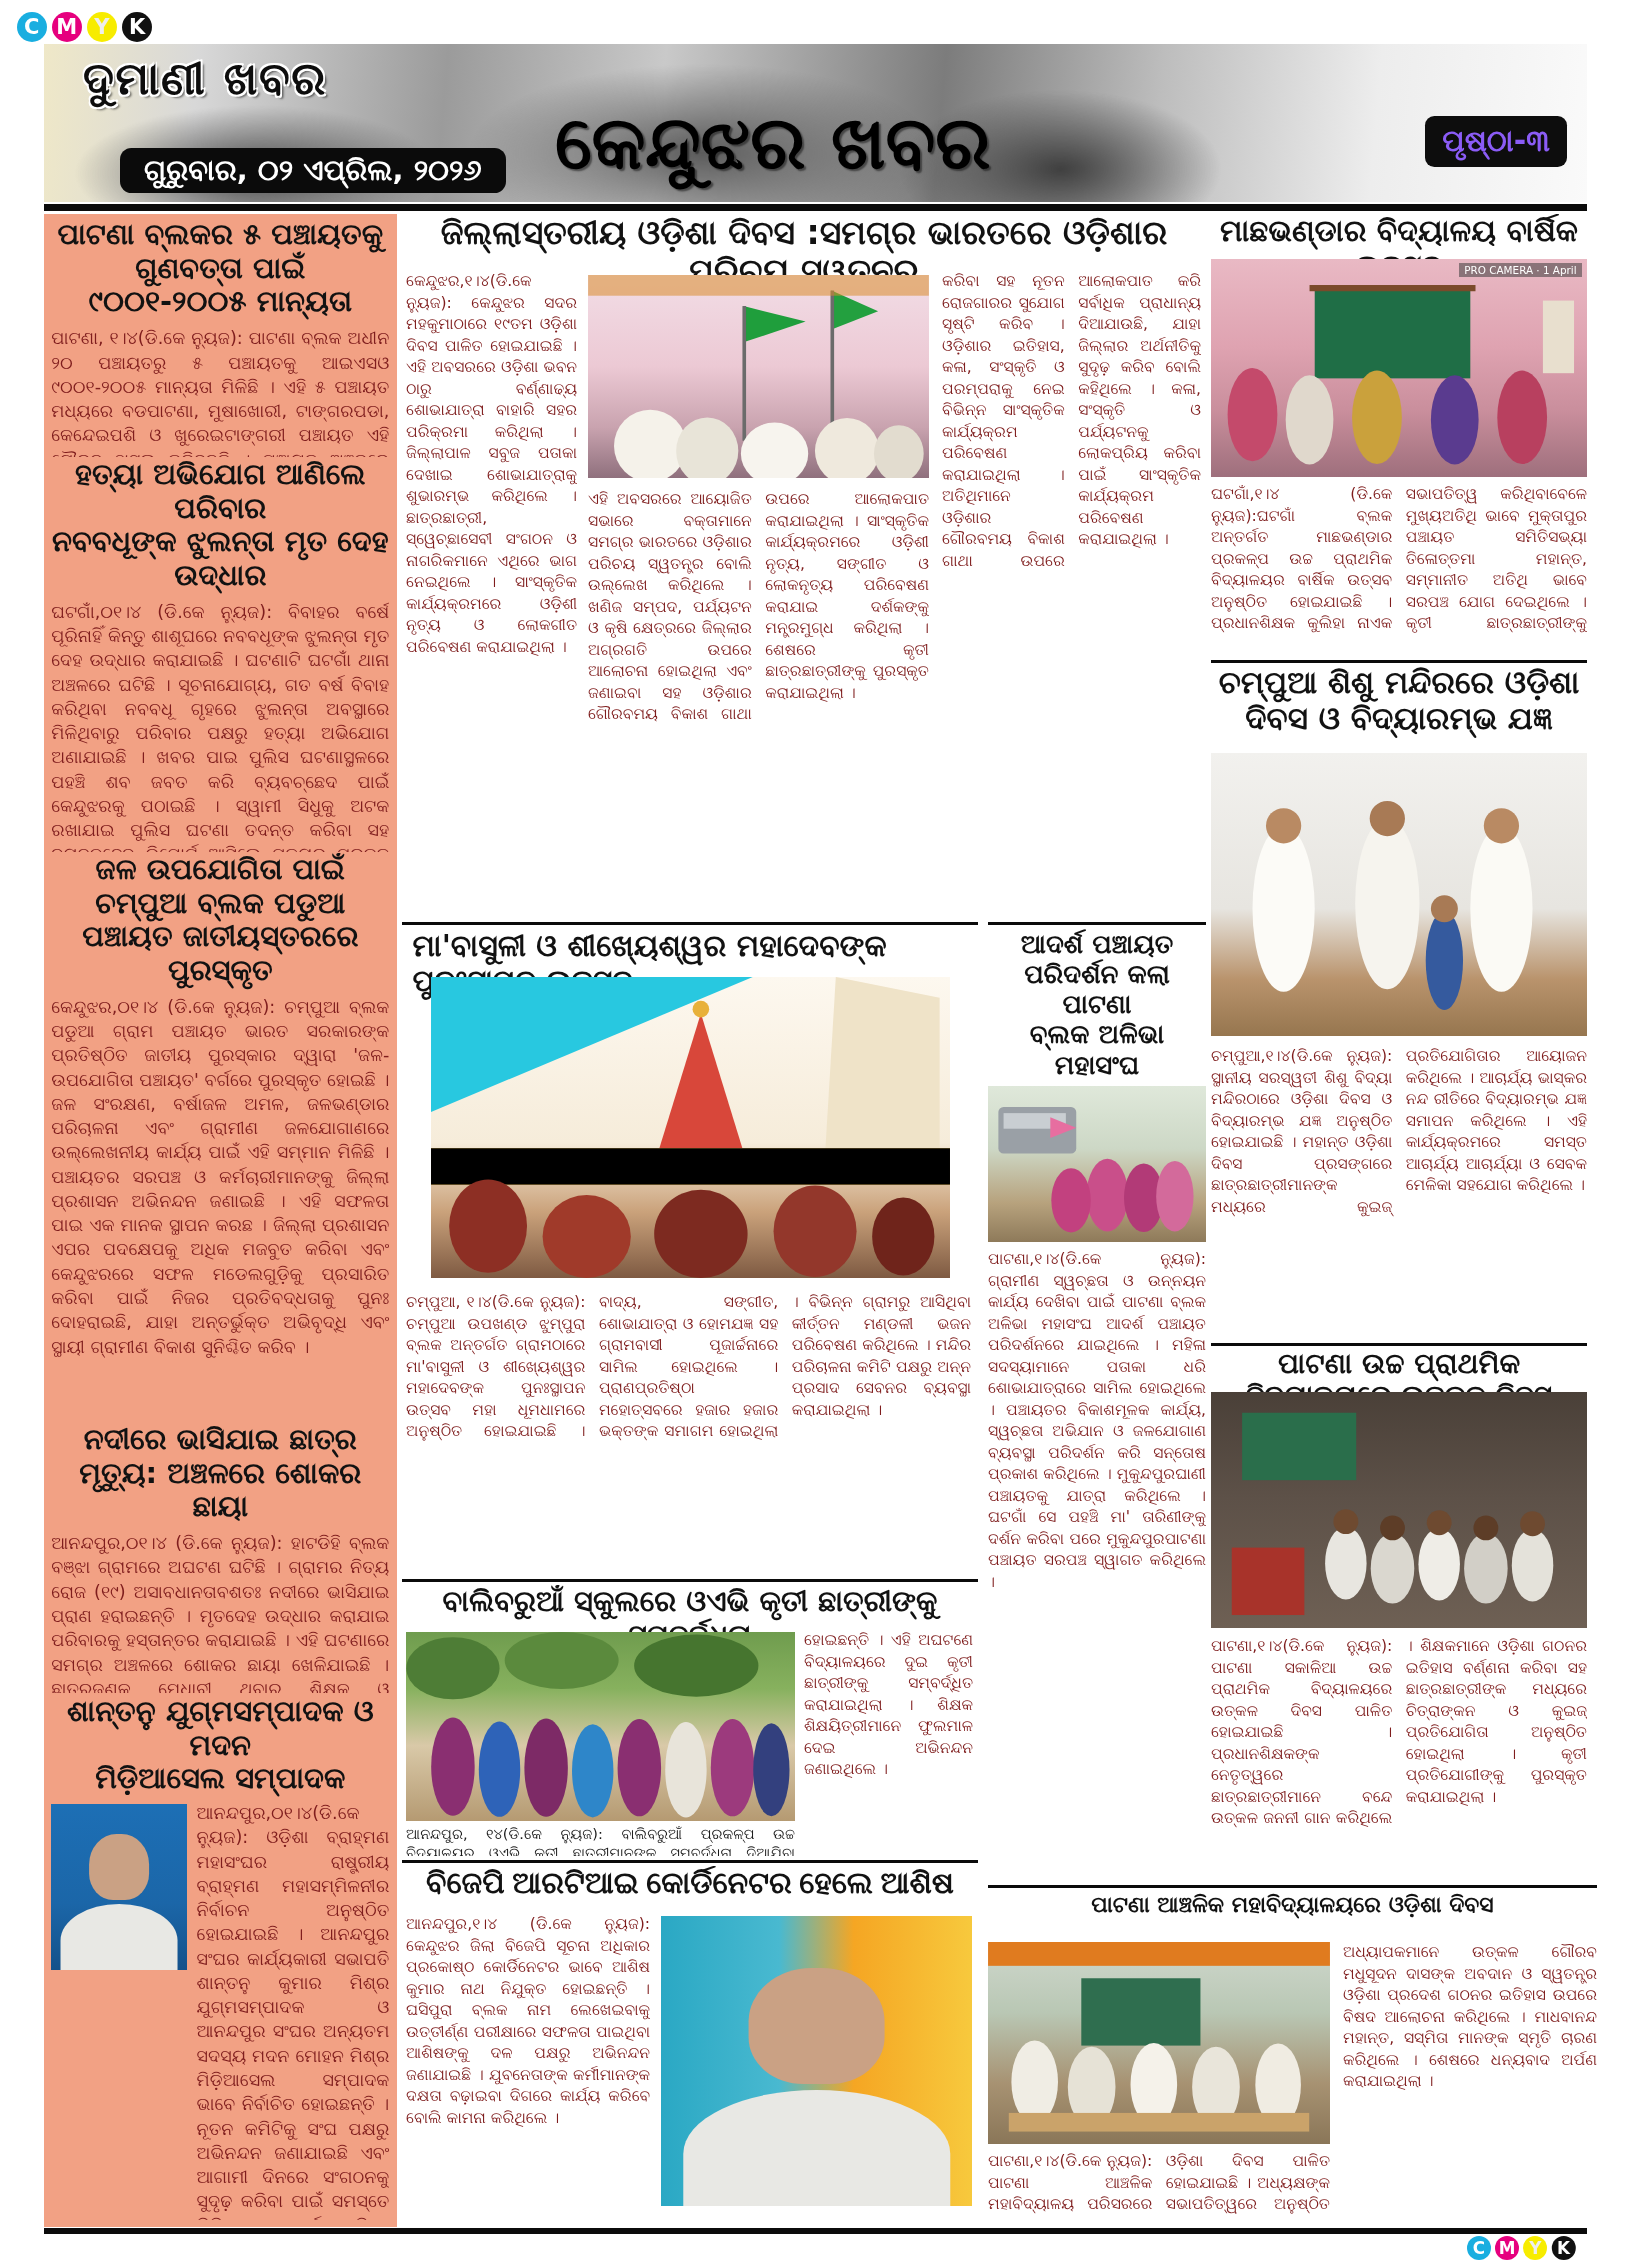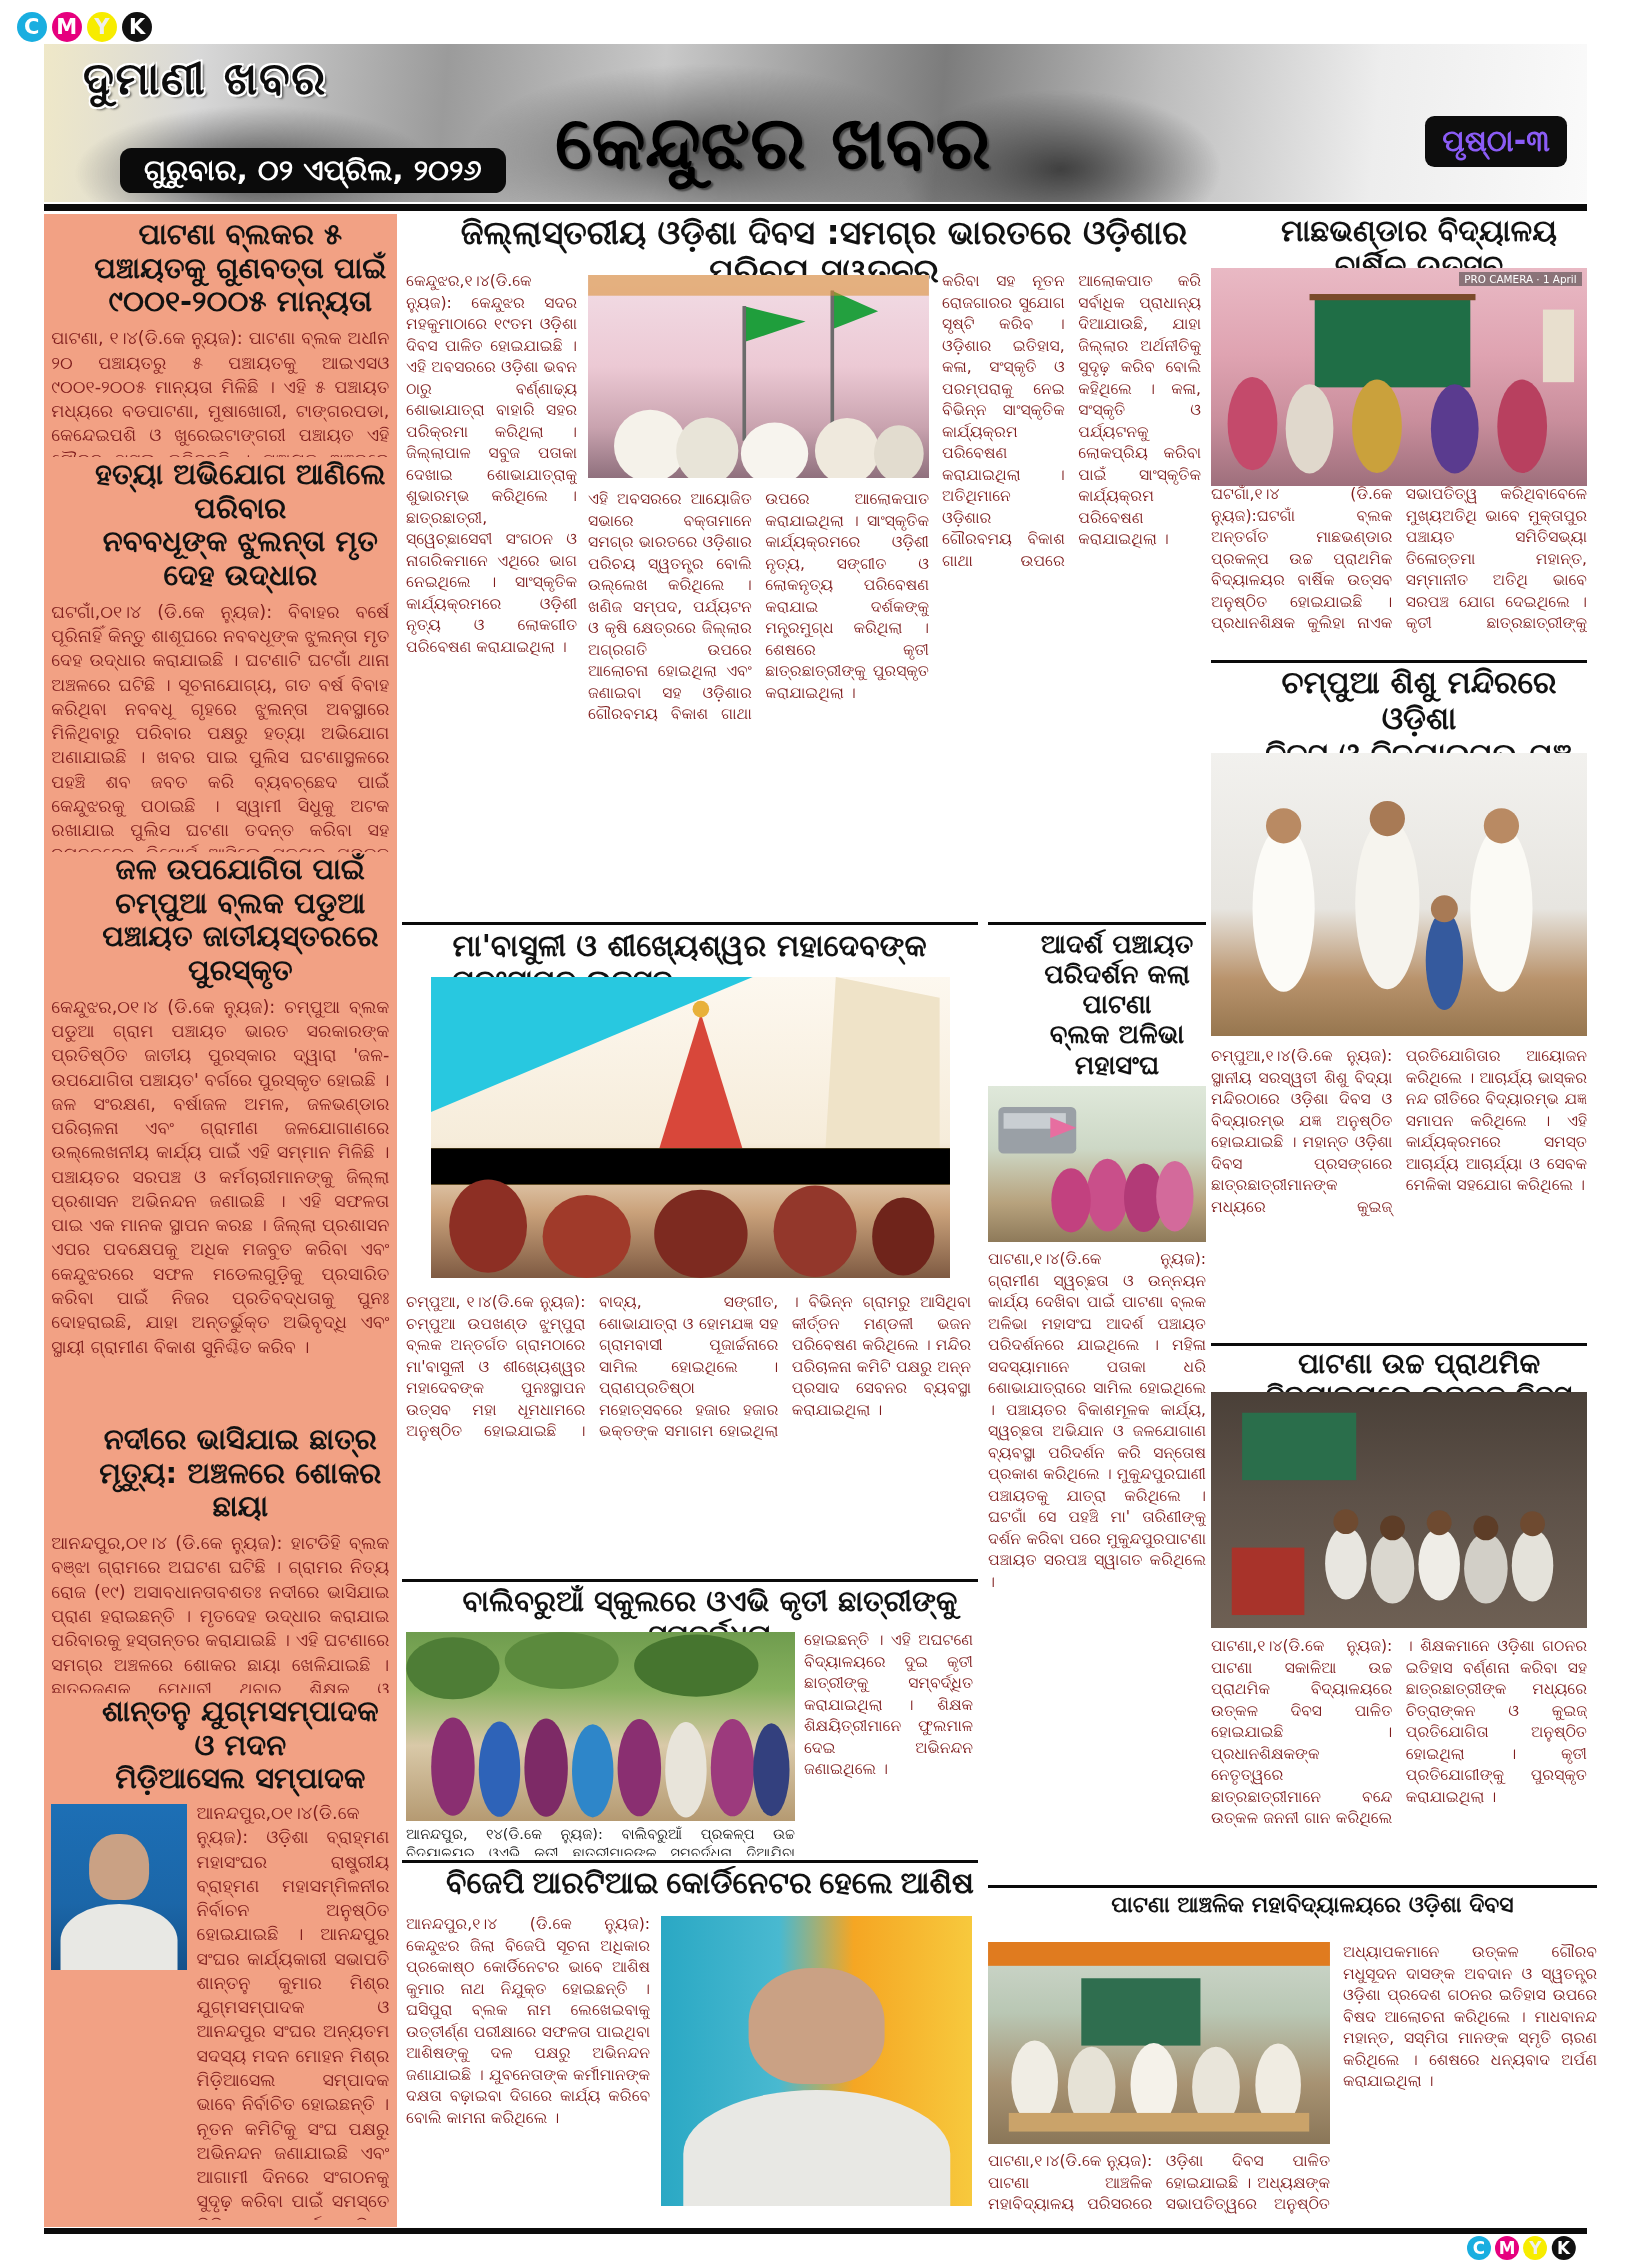--- a/index.html
+++ b/index.html
@@ -18,21 +18,21 @@
          text-shadow:1.6px 1.6px 0 #fff,-1.6px -1.6px 0 #fff,1.6px -1.6px 0 #fff,-1.6px 1.6px 0 #fff,3.1px 3.1px 2.1px rgba(0,0,0,.5);}
   #mdate{position:absolute;left:76px;top:104px;background:#0b0b0b;color:#fff;font-weight:bold;font-size:29px;
          padding:5.2px 24px;border-radius:11.4px;}
   #mtitle{position:absolute;left:511px;top:56px;font-size:73px;font-weight:800;color:#000;
           text-shadow:2.1px 2.1px 1.6px rgba(0,0,0,.45);white-space:nowrap;}
   #mpage{position:absolute;right:19.7px;top:72px;background:#0d0d0d;color:#8b5cf6;font-weight:bold;font-size:30px;
          padding:7.3px 17.6px;border-radius:9.3px;}
   .hrule{position:absolute;background:#0b0b0b;}
   
   .art{position:absolute;overflow:hidden;}
-  .hl{font-weight:800;color:#121212;text-align:center;line-height:1.16;margin-left:40px;}
+  .hl{font-weight:800;color:#121212;text-align:center;line-height:1.16;}
   .bd{text-align:justify;line-height:1.38;color:#7f1d1d;overflow:hidden;}
   .ph{position:relative;overflow:hidden;}
   
   #colA{position:absolute;left:44px;top:214px;width:353px;height:2013px;background:#f2a184;}
   #colA .art{position:absolute;left:7.3px;width:338px;}
   #colA .hl{font-size:29px;}
   #colA .bd{font-size:17.6px;}
   
   .bd.sm{font-size:15.6px;}
   .c2{column-count:2;column-gap:13.5px;}
@@ -204,21 +204,21 @@
         <ellipse cx="560" cy="276" rx="44" ry="80" fill="#f0ece2"></ellipse>
         <rect x="40" y="330" width="580" height="36" fill="#caa36a"></rect>
       </svg>
     </div>
     <div class="bd sm" style="position:absolute;left:355px;top:50px;width:254px;height:280px;">ଅଧ୍ୟାପକମାନେ ଉତ୍କଳ ଗୌରବ ମଧୁସୂଦନ ଦାସଙ୍କ ଅବଦାନ ଓ ସ୍ୱତନ୍ତ୍ର ଓଡ଼ିଶା ପ୍ରଦେଶ ଗଠନର ଇତିହାସ ଉପରେ ବିଷଦ ଆଲୋଚନା କରିଥିଲେ । ମାଧବାନନ୍ଦ ମହାନ୍ତ, ସସ୍ମିତା ମାନଙ୍କ ସ୍ମୃତି ଚାରଣ କରିଥିଲେ । ଶେଷରେ ଧନ୍ୟବାଦ ଅର୍ପଣ କରାଯାଇଥିଲା ।</div>
     <div class="bd sm c2" style="position:absolute;left:0;top:259px;width:342px;height:70px;">ପାଟଣା,୧।୪(ଡି.କେ ନ୍ୟୁଜ): ପାଟଣା ଆଞ୍ଚଳିକ ମହାବିଦ୍ୟାଳୟ ପରିସରରେ ଓଡ଼ିଶା ଦିବସ ପାଳିତ ହୋଇଯାଇଛି । ଅଧ୍ୟକ୍ଷଙ୍କ ସଭାପତିତ୍ୱରେ ଅନୁଷ୍ଠିତ ସଭାରେ ଅଧ୍ୟାପକ ଓ ଛାତ୍ରଛାତ୍ରୀମାନେ ଯୋଗ ଦେଇଥିଲେ ।</div>
   </div>
 
   <div class="art" style="left:1211px;top:214px;width:376px;height:443px;">
     <div class="hl" style="font-size:30px;">ମାଛଭଣ୍ଡାର ବିଦ୍ୟାଳୟ ବାର୍ଷିକ ଉତ୍ସବ</div>
-    <div class="ph" style="position:absolute;left:0;top:45px;width:376px;height:218px;background:linear-gradient(180deg,#e9b9c4 0%,#dfa3b1 40%,#c98e9c 70%,#9e6f7c 100%);margin-top:9px;">
+    <div class="ph" style="position:absolute;left:0;top:45px;width:376px;height:218px;background:linear-gradient(180deg,#e9b9c4 0%,#dfa3b1 40%,#c98e9c 70%,#9e6f7c 100%);">
       <div class="wm">PRO CAMERA · 1 April</div>
       <svg width="376" height="218" viewBox="0 0 725 420">
         <rect x="200" y="60" width="300" height="170" fill="#1f6e46"></rect>
         <rect x="190" y="50" width="320" height="12" fill="#7a4a2a"></rect>
         <ellipse cx="80" cy="300" rx="48" ry="90" fill="#c44a6b"></ellipse>
         <ellipse cx="190" cy="310" rx="46" ry="86" fill="#e0d8cc"></ellipse>
         <ellipse cx="320" cy="305" rx="48" ry="90" fill="#caa13c"></ellipse>
         <ellipse cx="470" cy="310" rx="46" ry="86" fill="#5a3b8f"></ellipse>
         <ellipse cx="600" cy="305" rx="48" ry="90" fill="#b8405f"></ellipse>
         <rect x="640" y="80" width="60" height="140" fill="#e8dfce"></rect>

